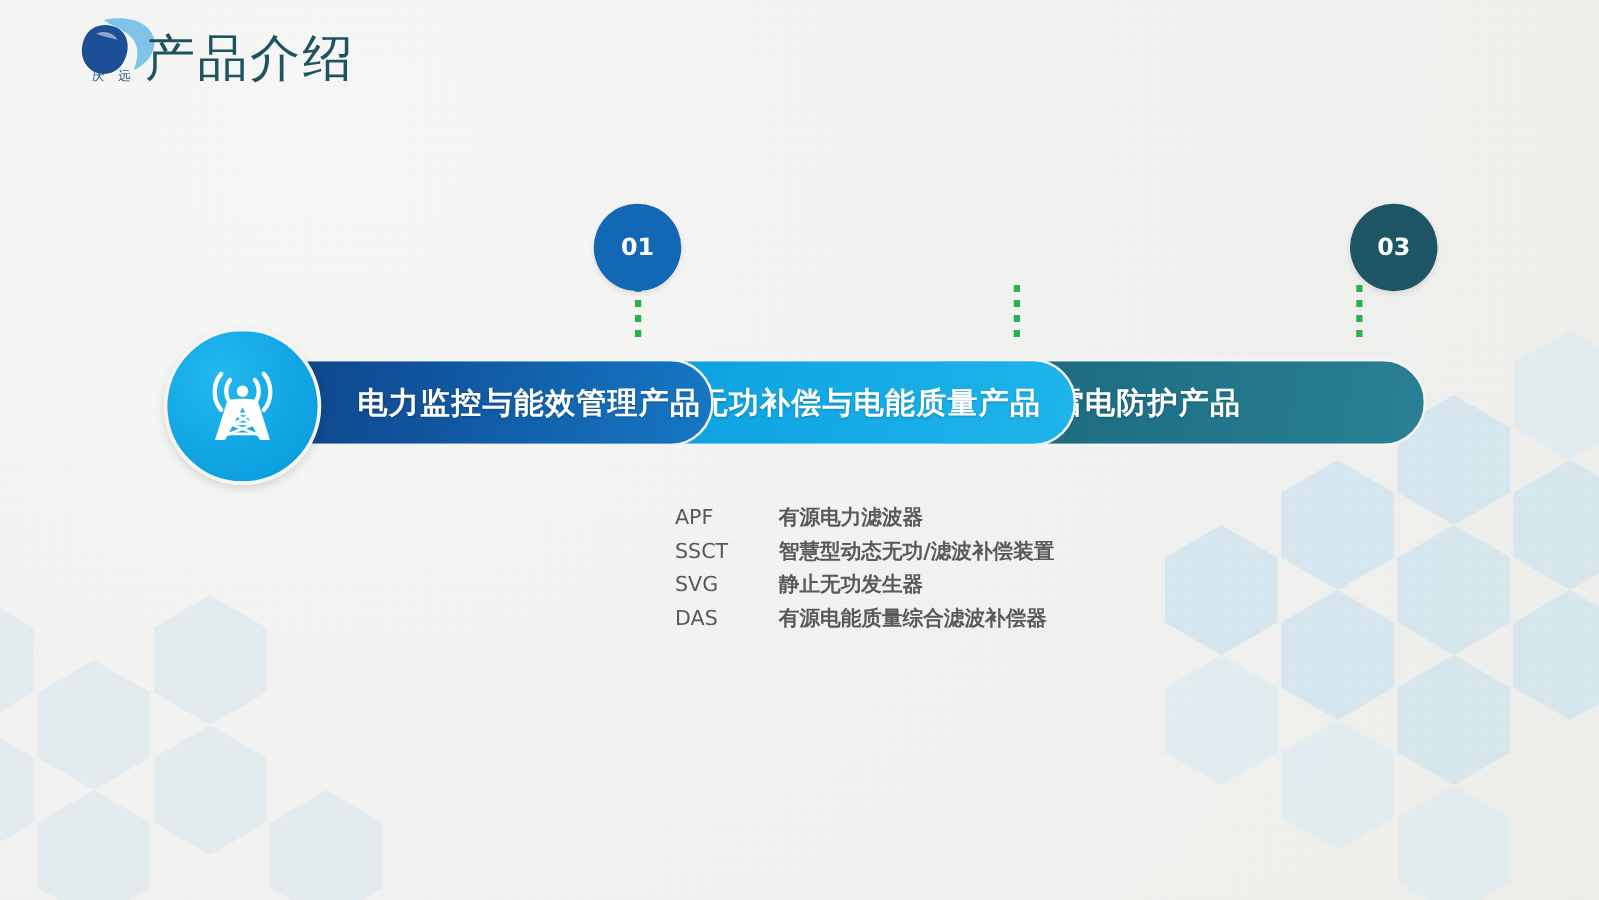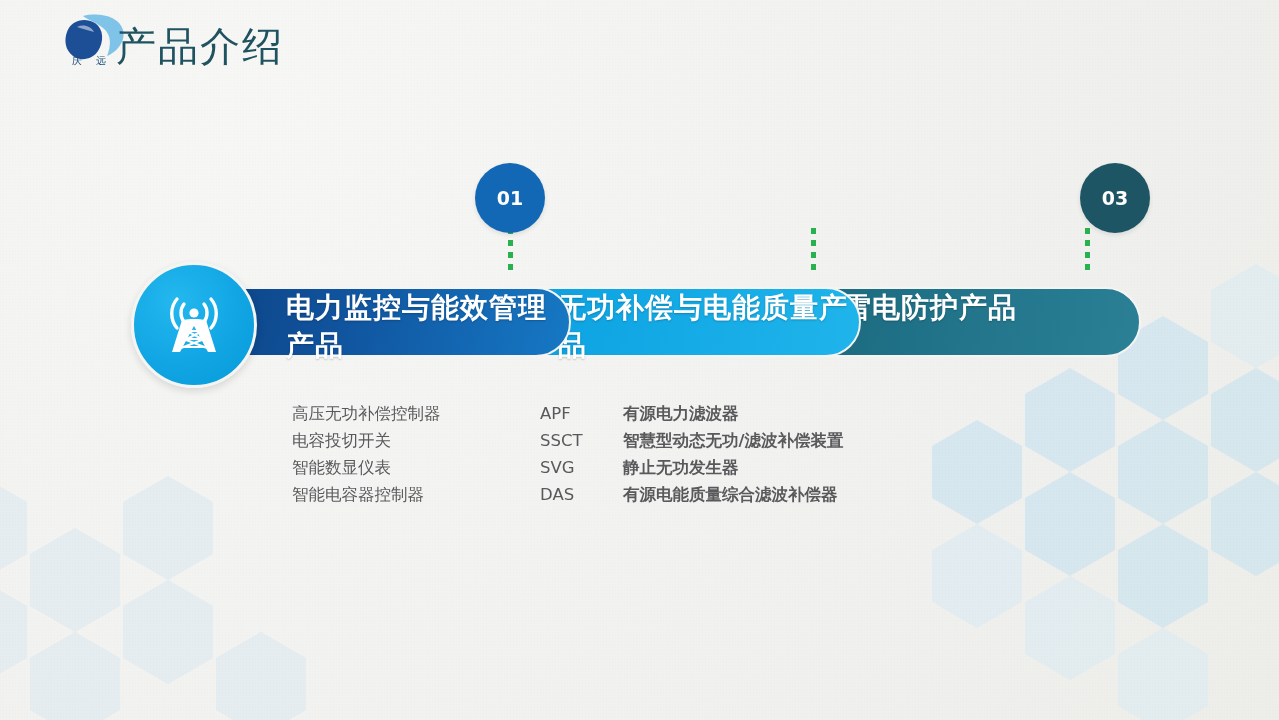--- a/index.html
+++ b/index.html
@@ -51,21 +51,21 @@
     width: 72px; height: 62px;
   }
   #logo-sub {
     position: absolute;
     left: 55px; top: 54px;
     width: 72px;
     text-align: center;
     font-size: 10px;
     letter-spacing: 4px;
     color: #1d4f7a;
-    font-family: Liberation Mono, monospace;
+    font-family: Liberation Sans, sans-serif;
   }
   #page-title {
     position: absolute;
     left: 116px; top: 19px;
     font-size: 40px;
     font-weight: normal;
     color: #1f5360;
     letter-spacing: 2px;
     font-family: "DejaVu Sans", "Liberation Sans", sans-serif;
   }
@@ -97,23 +97,24 @@
   
   #ribbon {
     position: absolute;
     left: 131px; top: 262px;
     width: 1010px; height: 120px;
     z-index: 4;
   }
   .seg {
     position: absolute;
     display: flex;
+    align-items: center;
     box-sizing: border-box;
     color: #ffffff;
-    font-size: 28px;
+    font-size: 24px;
     font-weight: bold;
     letter-spacing: 1px;
     font-family: "DejaVu Sans", "Liberation Sans", sans-serif;
     text-shadow: 0 1px 2px rgba(0,0,0,.22);
     border: 2px solid #f4f4f2;
   }
   #seg3 {
     left: 590px; top: 25px;
     width: 420px; height: 70px;
     border-radius: 35px;
@@ -253,26 +254,20 @@
           <line x1="22.5" y1="61" x2="55.5" y2="61"></line>
           <line x1="30" y1="44" x2="49" y2="54"></line>
           <line x1="49" y1="44" x2="30" y2="54"></line>
           <line x1="26" y1="52" x2="52" y2="62"></line>
           <line x1="52" y1="52" x2="26" y2="62"></line>
         </g>
       </svg>
     </div>
   </div>
 
-  <div class="plist" id="list1">
-    <div>高压无功补偿控制器</div>
-    <div>电容投切开关</div>
-    <div>智能数显仪表</div>
-    <div>智能电容器控制器</div>
-  </div>
 
   <div class="plist" id="list2-abbr">
     <div>APF</div>
     <div>SSCT</div>
     <div>SVG</div>
     <div>DAS</div>
   </div>
 
   <div class="plist" id="list2-desc">
     <div>有源电力滤波器</div>

